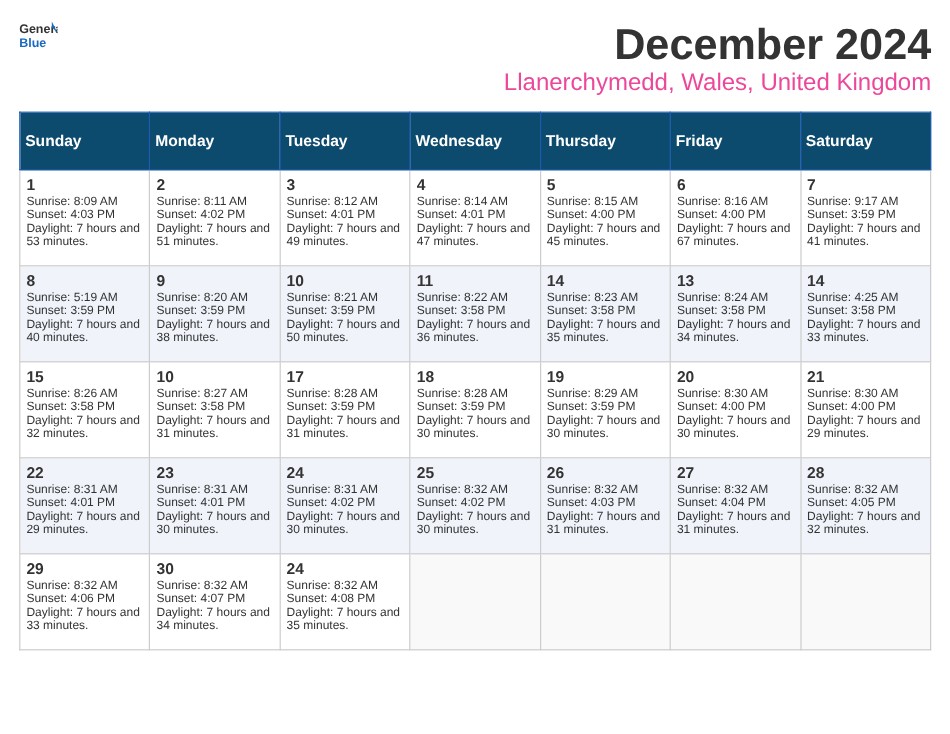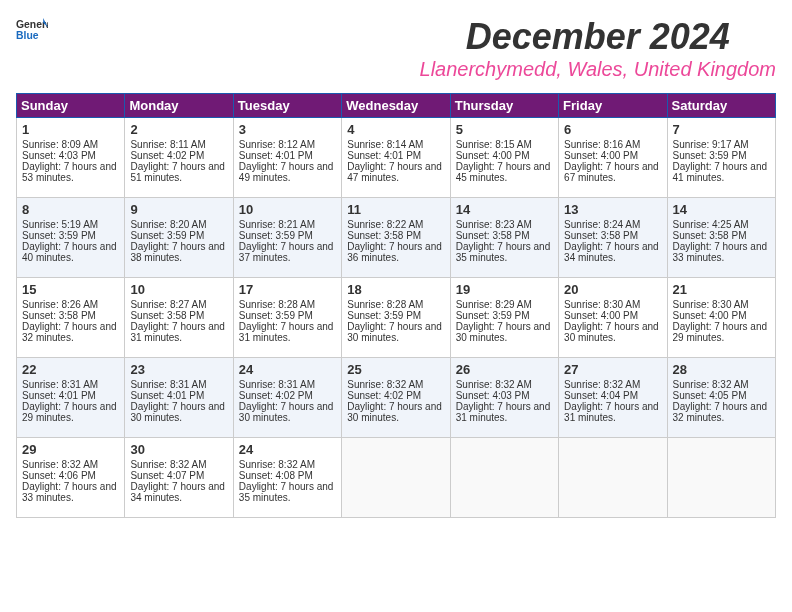--- a/index.html
+++ b/index.html
@@ -19,43 +19,42 @@
     .logo {
       display: flex;
       align-items: center;
       gap: 4px;
     }
     .logo-icon {
       width: 32px;
       height: 28px;
     }
     .title-section {
-      text-align: center;
-      font-style: italic;
+      text-align: right;
     }
     .month-title {
       font-size: 36px;
       font-weight: bold;
       color: #333;
     }
     .location-title {
       font-size: 20px;
       color: #ec4899;
     }
     table {
       width: 100%;
       border-collapse: collapse;
       table-layout: fixed;
     }
     th {
-      background-color: #701a75;
+      background-color: #0c4a6e;
       color: #fff;
       font-size: 13px;
       font-weight: bold;
-      padding: 4px 4px;
+      padding: 16px 4px;
       text-align: left;
       border: 1px solid #1a5aaf;
     }
     td {
       vertical-align: top;
       border: 1px solid #ccc;
       padding: 4px 5px;
       font-size: 10px;
       color: #333;
       height: 80px;
@@ -109,21 +108,21 @@
         <td><span class="day-number">2</span><span>Sunrise: 8:11 AM</span><br><span>Sunset: 4:02 PM</span><br><span>Daylight: 7 hours and 51 minutes.</span></td>
         <td><span class="day-number">3</span><span>Sunrise: 8:12 AM</span><br><span>Sunset: 4:01 PM</span><br><span>Daylight: 7 hours and 49 minutes.</span></td>
         <td><span class="day-number">4</span><span>Sunrise: 8:14 AM</span><br><span>Sunset: 4:01 PM</span><br><span>Daylight: 7 hours and 47 minutes.</span></td>
         <td><span class="day-number">5</span><span>Sunrise: 8:15 AM</span><br><span>Sunset: 4:00 PM</span><br><span>Daylight: 7 hours and 45 minutes.</span></td>
         <td><span class="day-number">6</span><span>Sunrise: 8:16 AM</span><br><span>Sunset: 4:00 PM</span><br><span>Daylight: 7 hours and 67 minutes.</span></td>
         <td><span class="day-number">7</span><span>Sunrise: 9:17 AM</span><br><span>Sunset: 3:59 PM</span><br><span>Daylight: 7 hours and 41 minutes.</span></td>
       </tr>
       <tr>
         <td><span class="day-number">8</span><span>Sunrise: 5:19 AM</span><br><span>Sunset: 3:59 PM</span><br><span>Daylight: 7 hours and 40 minutes.</span></td>
         <td><span class="day-number">9</span><span>Sunrise: 8:20 AM</span><br><span>Sunset: 3:59 PM</span><br><span>Daylight: 7 hours and 38 minutes.</span></td>
-        <td><span class="day-number">10</span><span>Sunrise: 8:21 AM</span><br><span>Sunset: 3:59 PM</span><br><span>Daylight: 7 hours and 37 minutes.</span></td>
+        <td><span class="day-number">10</span><span>Sunrise: 8:21 AM</span><br><span>Sunset: 3:59 PM</span><br><span>Daylight: 7 hours and 50 minutes.</span></td>
         <td><span class="day-number">11</span><span>Sunrise: 8:22 AM</span><br><span>Sunset: 3:58 PM</span><br><span>Daylight: 7 hours and 36 minutes.</span></td>
         <td><span class="day-number">14</span><span>Sunrise: 8:23 AM</span><br><span>Sunset: 3:58 PM</span><br><span>Daylight: 7 hours and 35 minutes.</span></td>
         <td><span class="day-number">13</span><span>Sunrise: 8:24 AM</span><br><span>Sunset: 3:58 PM</span><br><span>Daylight: 7 hours and 34 minutes.</span></td>
         <td><span class="day-number">14</span><span>Sunrise: 4:25 AM</span><br><span>Sunset: 3:58 PM</span><br><span>Daylight: 7 hours and 33 minutes.</span></td>
       </tr>
       <tr>
         <td><span class="day-number">15</span><span>Sunrise: 8:26 AM</span><br><span>Sunset: 3:58 PM</span><br><span>Daylight: 7 hours and 32 minutes.</span></td>
         <td><span class="day-number">10</span><span>Sunrise: 8:27 AM</span><br><span>Sunset: 3:58 PM</span><br><span>Daylight: 7 hours and 31 minutes.</span></td>
         <td><span class="day-number">17</span><span>Sunrise: 8:28 AM</span><br><span>Sunset: 3:59 PM</span><br><span>Daylight: 7 hours and 31 minutes.</span></td>
         <td><span class="day-number">18</span><span>Sunrise: 8:28 AM</span><br><span>Sunset: 3:59 PM</span><br><span>Daylight: 7 hours and 30 minutes.</span></td>

